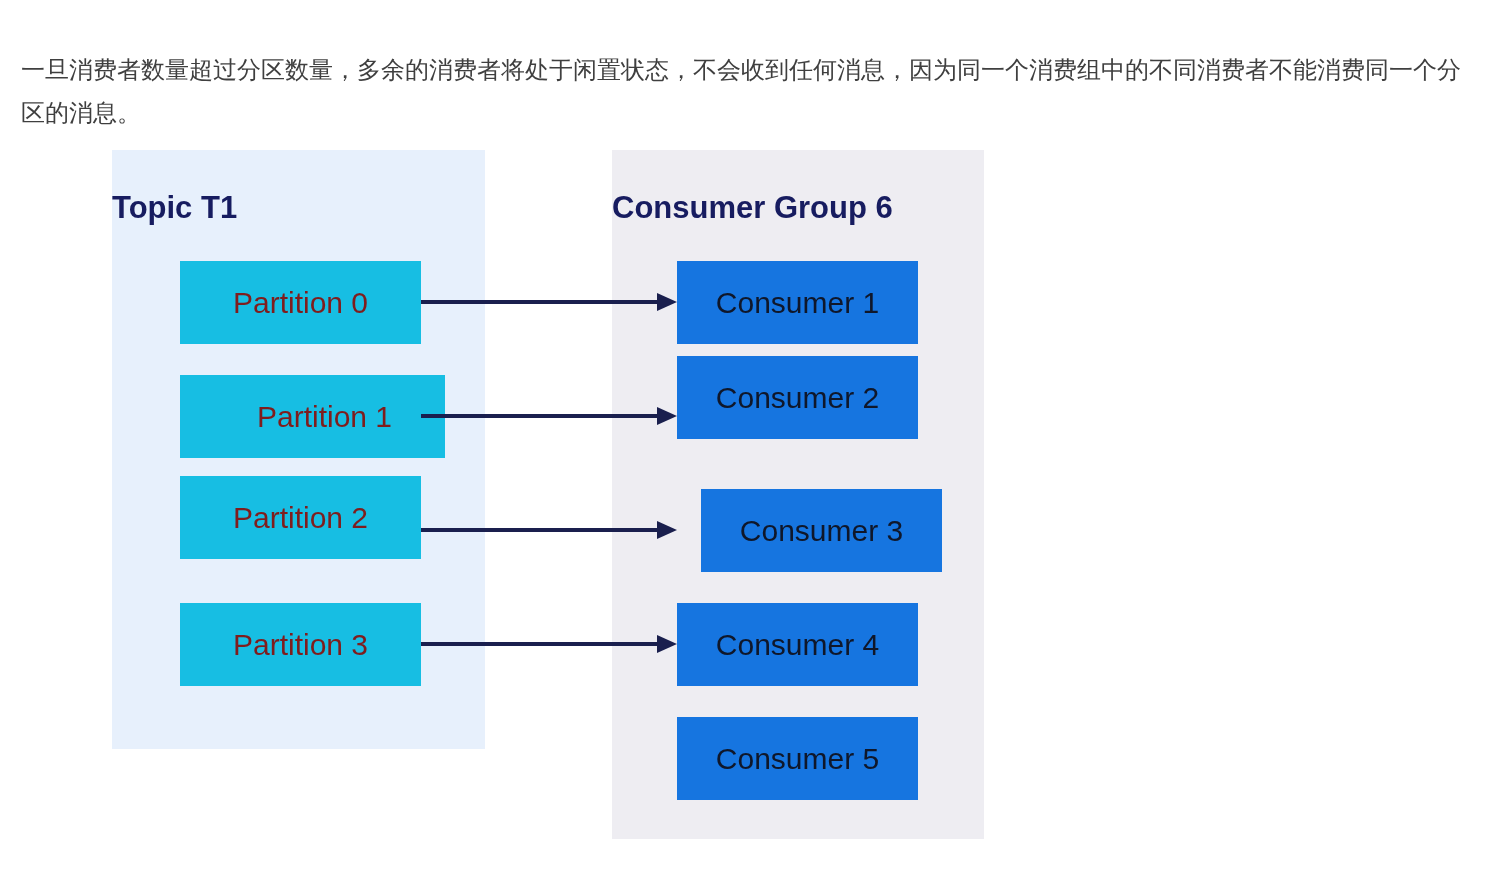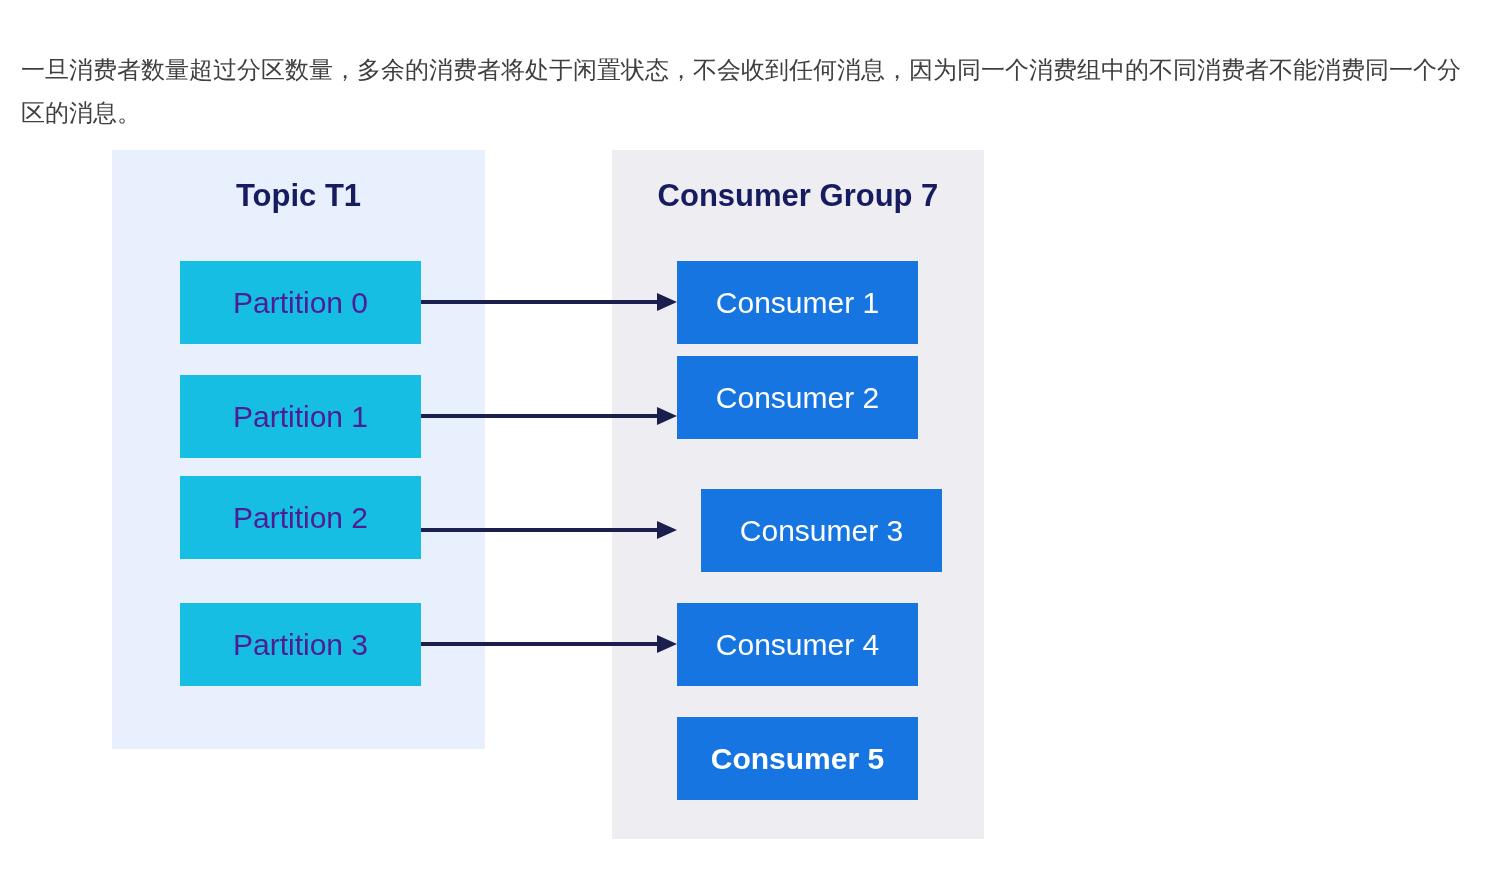--- a/index.html
+++ b/index.html
@@ -37,55 +37,55 @@
     background: #e7f0fc;
   }
   .group-panel {
     left: 612px;
     top: 150px;
     width: 372px;
     height: 689px;
     background: #eeedf2;
   }
   .panel-title {
-    margin-top: 28px;
-    text-align: center;
+    margin-top: 40px;
+    text-align: left;
     font-weight: bold;
     font-size: 31px;
     color: #171c60;
   }
   .node {
     position: absolute;
     width: 241px;
     height: 83px;
     display: flex;
     align-items: center;
     justify-content: center;
     font-size: 30px;
     white-space: nowrap;
   }
   .pbox {
     left: 180px;
     background: #17bee3;
-    color: #4c1d95;
+    color: #7f1d1d;
   }
   .cbox {
     left: 677px;
     background: #1675e0;
-    color: #ffffff;
+    color: #0f172a;
   }
   .p0 { top: 261px; }
-  .p1 { top: 375px; }
+  .p1 { top: 375px; padding-left: 24px; }
   .p2 { top: 476px; }
   .p3 { top: 603px; }
   .c0 { top: 261px; }
   .c1 { top: 356px; }
   .c2 { top: 489px; margin-left: 24px; }
   .c3 { top: 603px; text-align: right; }
-  .c4 { top: 717px; font-weight: bold; }
+  .c4 { top: 717px; }
   .arrow-line {
     position: absolute;
     left: 421px;
     width: 237px;
     height: 4px;
     background: #1a1f4e;
   }
   .arrow-head {
     position: absolute;
     left: 657px;
@@ -111,21 +111,21 @@
 
   <p class="intro">一旦消费者数量超过分区数量，多余的消费者将处于闲置状态，不会收到任何消息，因为同一个消费组中的不同消费者不能消费同一个分区的消息。</p>
 
   <div>
 
     <div class="panel topic-panel">
       <div class="panel-title">Topic T1</div>
     </div>
 
     <div class="panel group-panel">
-      <div class="panel-title">Consumer Group 7</div>
+      <div class="panel-title">Consumer Group 6</div>
     </div>
 
     <div class="node pbox p0">Partition 0</div>
     <div class="node pbox p1">Partition 1</div>
     <div class="node pbox p2">Partition 2</div>
     <div class="node pbox p3">Partition 3</div>
 
     <div class="node cbox c0">Consumer 1</div>
     <div class="node cbox c1">Consumer 2</div>
     <div class="node cbox c2">Consumer 3</div>

